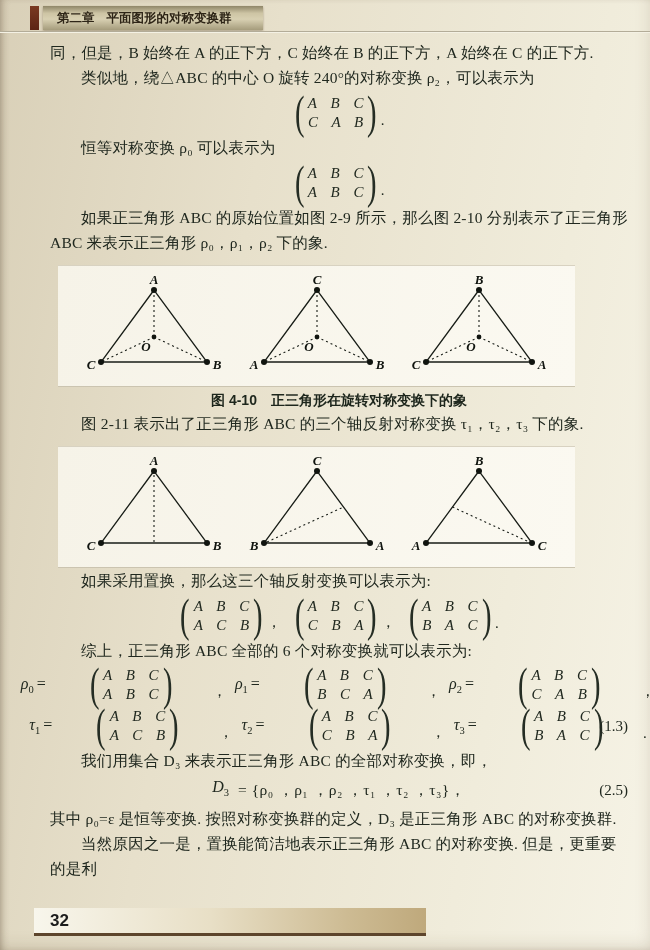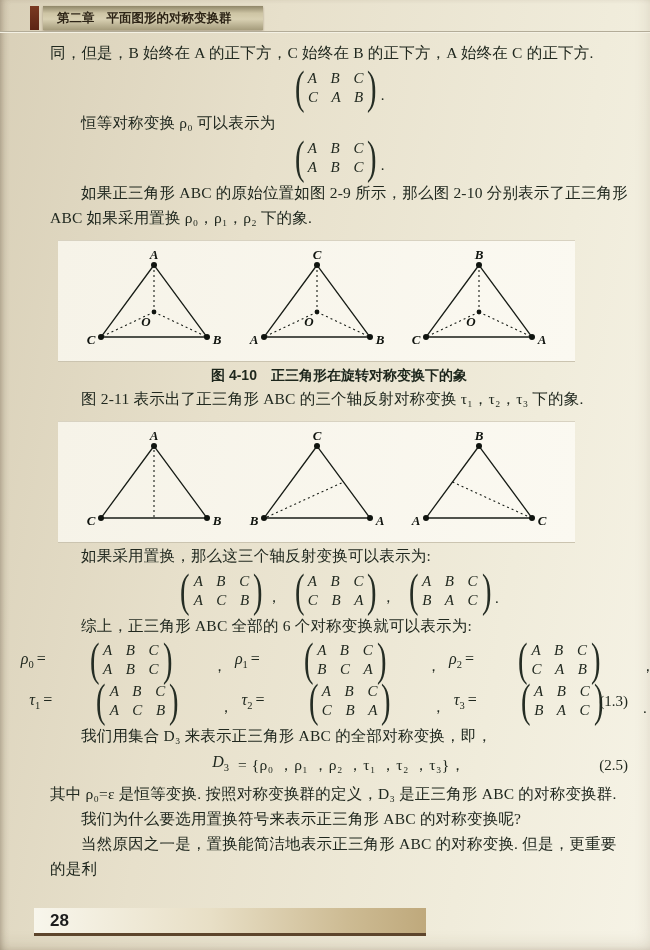--- a/index.html
+++ b/index.html
@@ -73,20 +73,21 @@
     <div class="header-box">
       <span class="chap">第二章</span>
       <span>平面图形的对称变换群</span>
     </div>
   </div>
   <div class="header-rule"></div>
 
   <div class="content">
 
     <p class="line">同，但是，B 始终在 A 的正下方，C 始终在 B 的正下方，A 始终在 C 的正下方.</p>
+    <p class="line indent">类似地，绕△ABC 的中心 O 旋转 240°的对称变换 ρ₂，可以表示为</p>
 
     <div class="math-center">
       <span class="pmat">
         <span class="par">(</span>
         <span class="rows">
           <span class="mrow">A B C</span>
           <span class="mrow">C A B</span>
         </span>
         <span class="par">)</span>
       </span>
@@ -101,21 +102,21 @@
         <span class="rows">
           <span class="mrow">A B C</span>
           <span class="mrow">A B C</span>
         </span>
         <span class="par">)</span>
       </span>
       <span class="mpunct">.</span>
     </div>
 
     <p class="line indent">如果正三角形 ABC 的原始位置如图 2-9 所示，那么图 2-10 分别表示了正三角形</p>
-    <p class="line">ABC 如果采用置换 ρ₀，ρ₁，ρ₂ 下的象.</p>
+    <p class="line">ABC 来表示正三角形 ρ₀，ρ₁，ρ₂ 下的象.</p>
 
     <div class="figbox">
       <svg class="tri" width="140" height="106" viewBox="0 0 140 106">
         <polygon points="70,16 17,88 123,88"></polygon>
         <line class="dash" x1="70" y1="63" x2="70" y2="16"></line>
         <line class="dash" x1="70" y1="63" x2="17" y2="88"></line>
         <line class="dash" x1="70" y1="63" x2="123" y2="88"></line>
         <circle cx="70" cy="16" r="3"></circle>
         <circle cx="17" cy="88" r="3"></circle>
         <circle cx="123" cy="88" r="3"></circle>
@@ -311,22 +312,21 @@
 
     <p class="line indent">我们用集合 D₃ 来表示正三角形 ABC 的全部对称变换，即，</p>
 
     <div class="eqline">
       <span class="eqname"><i>D</i><sub>3</sub></span>
       <span class="setbody">= {ρ₀ ，ρ₁ ，ρ₂ ，τ₁ ，τ₂ ，τ₃}，</span>
       <span class="eqnum">(2.5)</span>
     </div>
 
     <p class="line">其中 ρ₀=ε 是恒等变换. 按照对称变换群的定义，D₃ 是正三角形 ABC 的对称变换群.</p>
-    <p class="line indent">我们为什么要选用置换符号来表示正三角形 ABC 的对称变换呢?</p>
     <p class="line indent">当然原因之一是，置换能简洁地表示正三角形 ABC 的对称变换. 但是，更重要的是利</p>
 
   </div>
 
   <div class="footer">
-    <span class="pagenum">28</span>
+    <span class="pagenum">32</span>
   </div>
 
 </div>
 
 </body></html>

